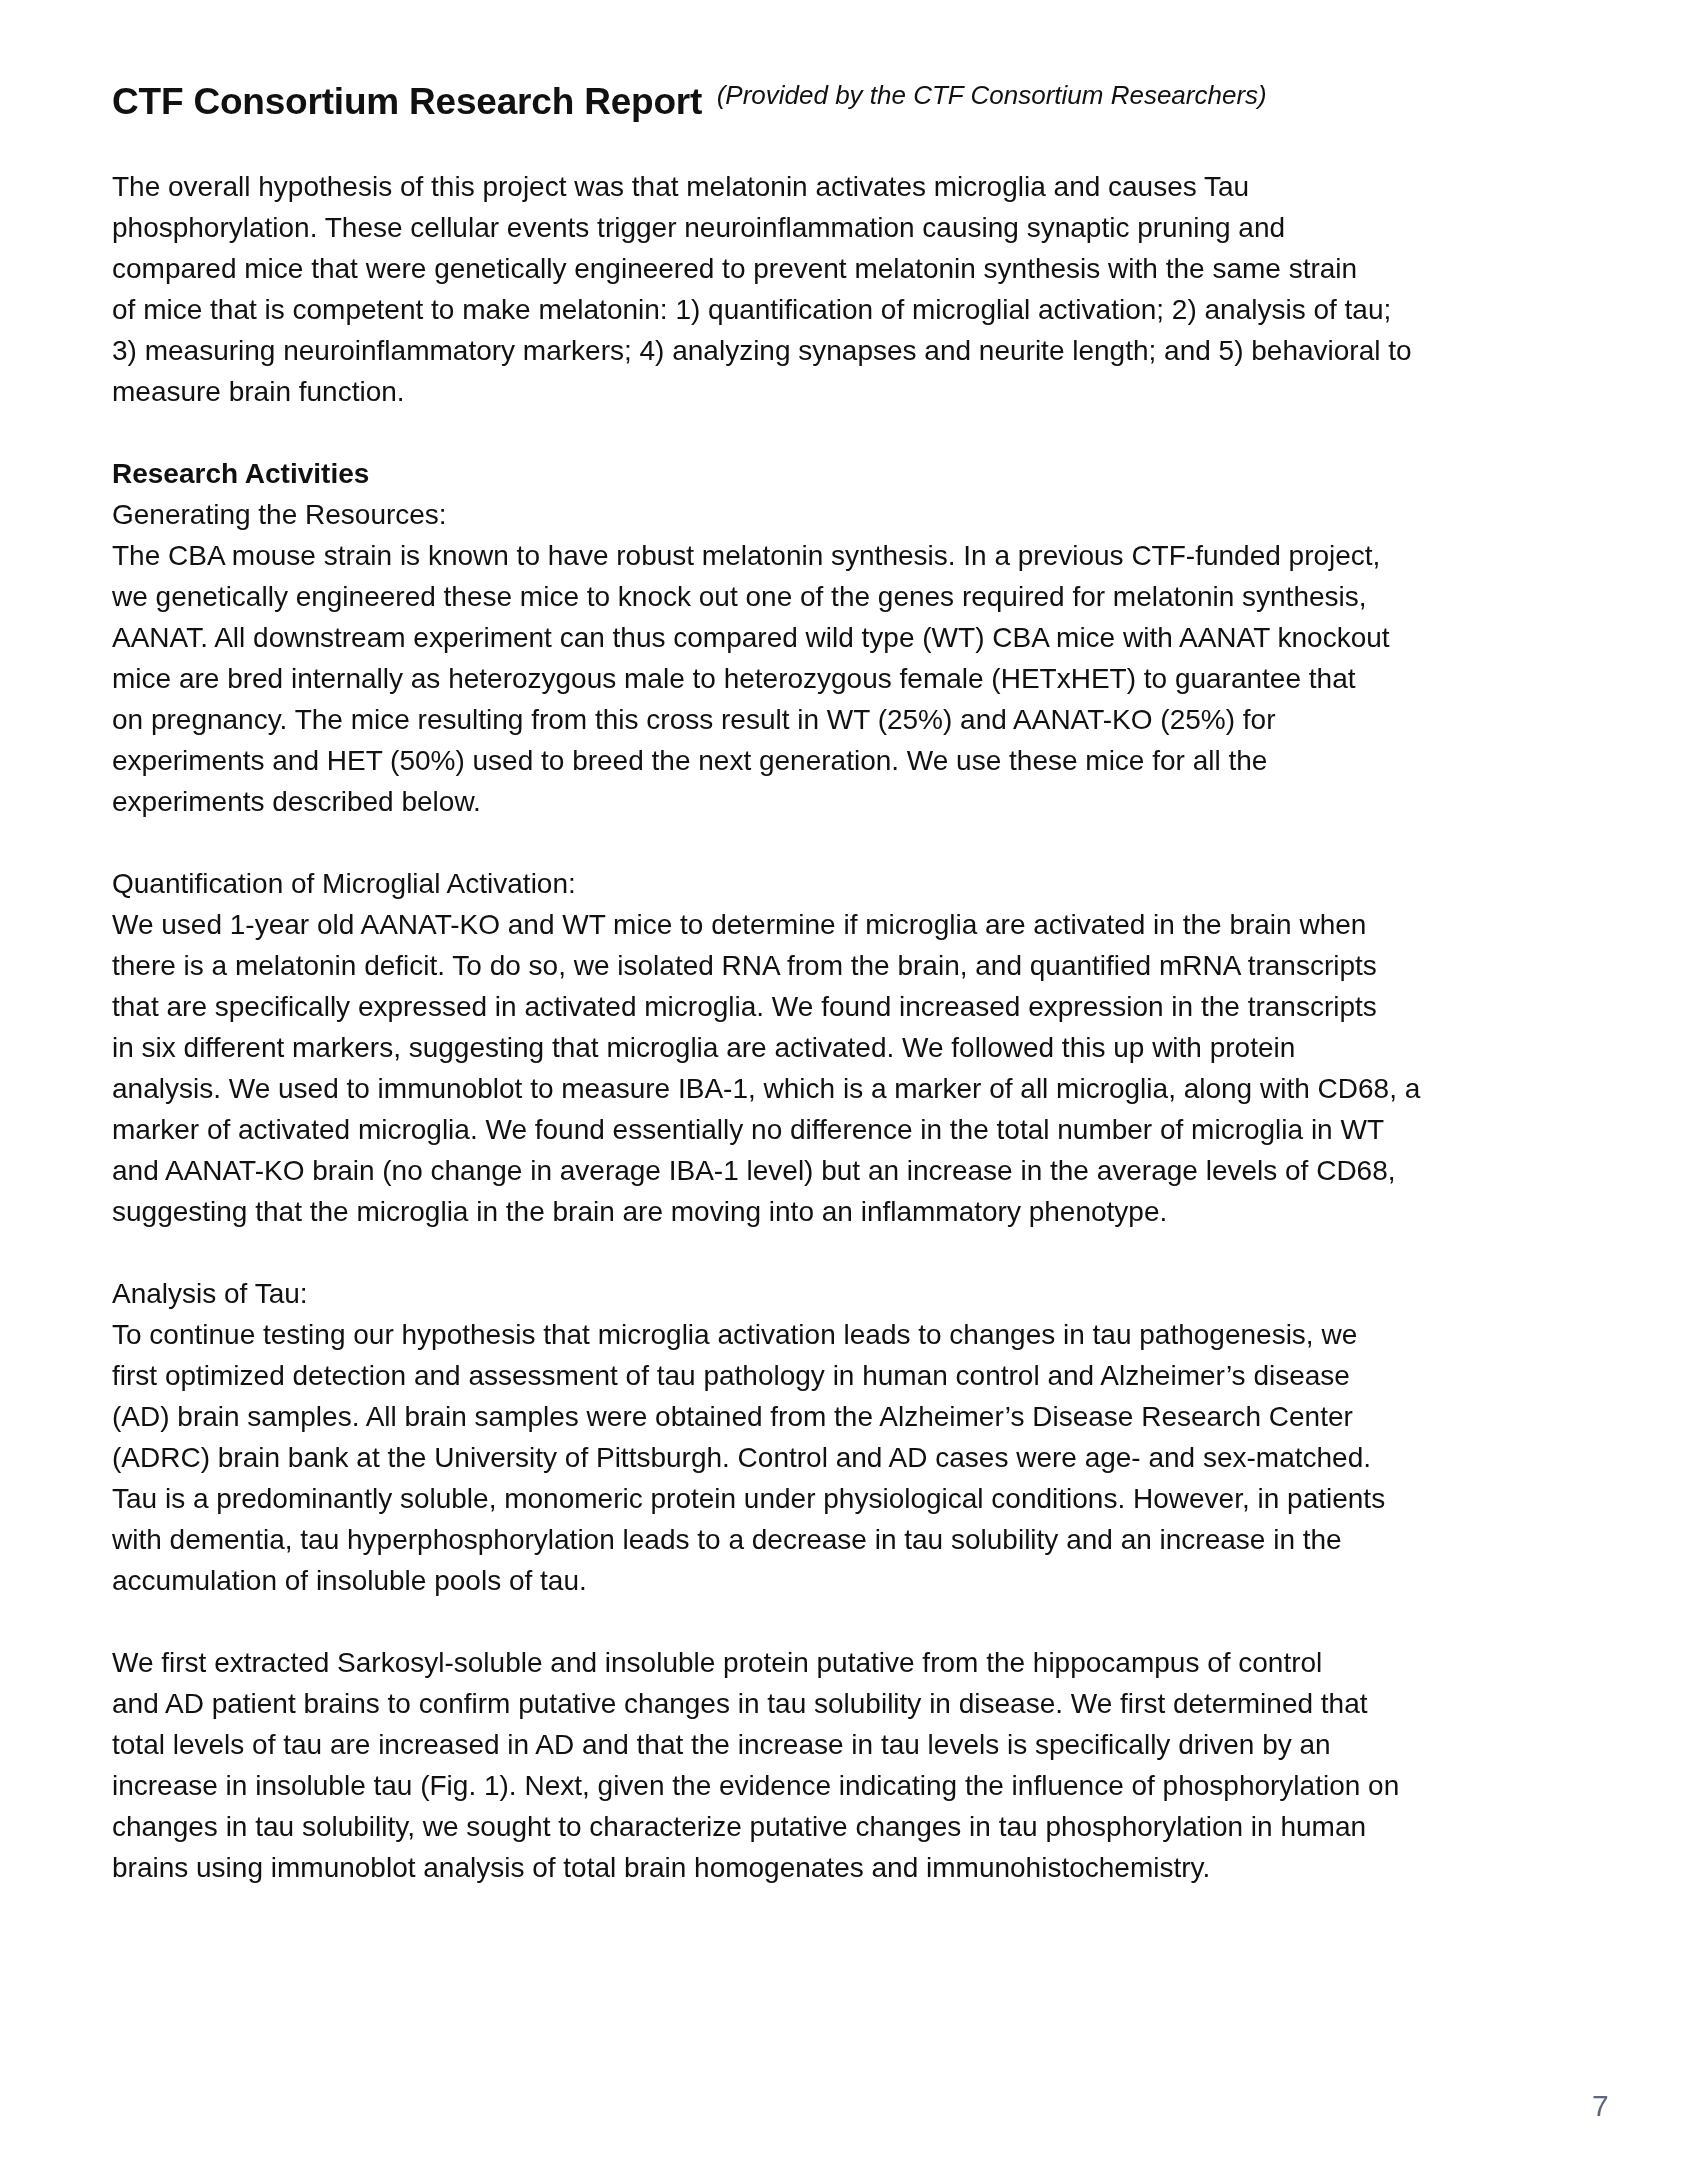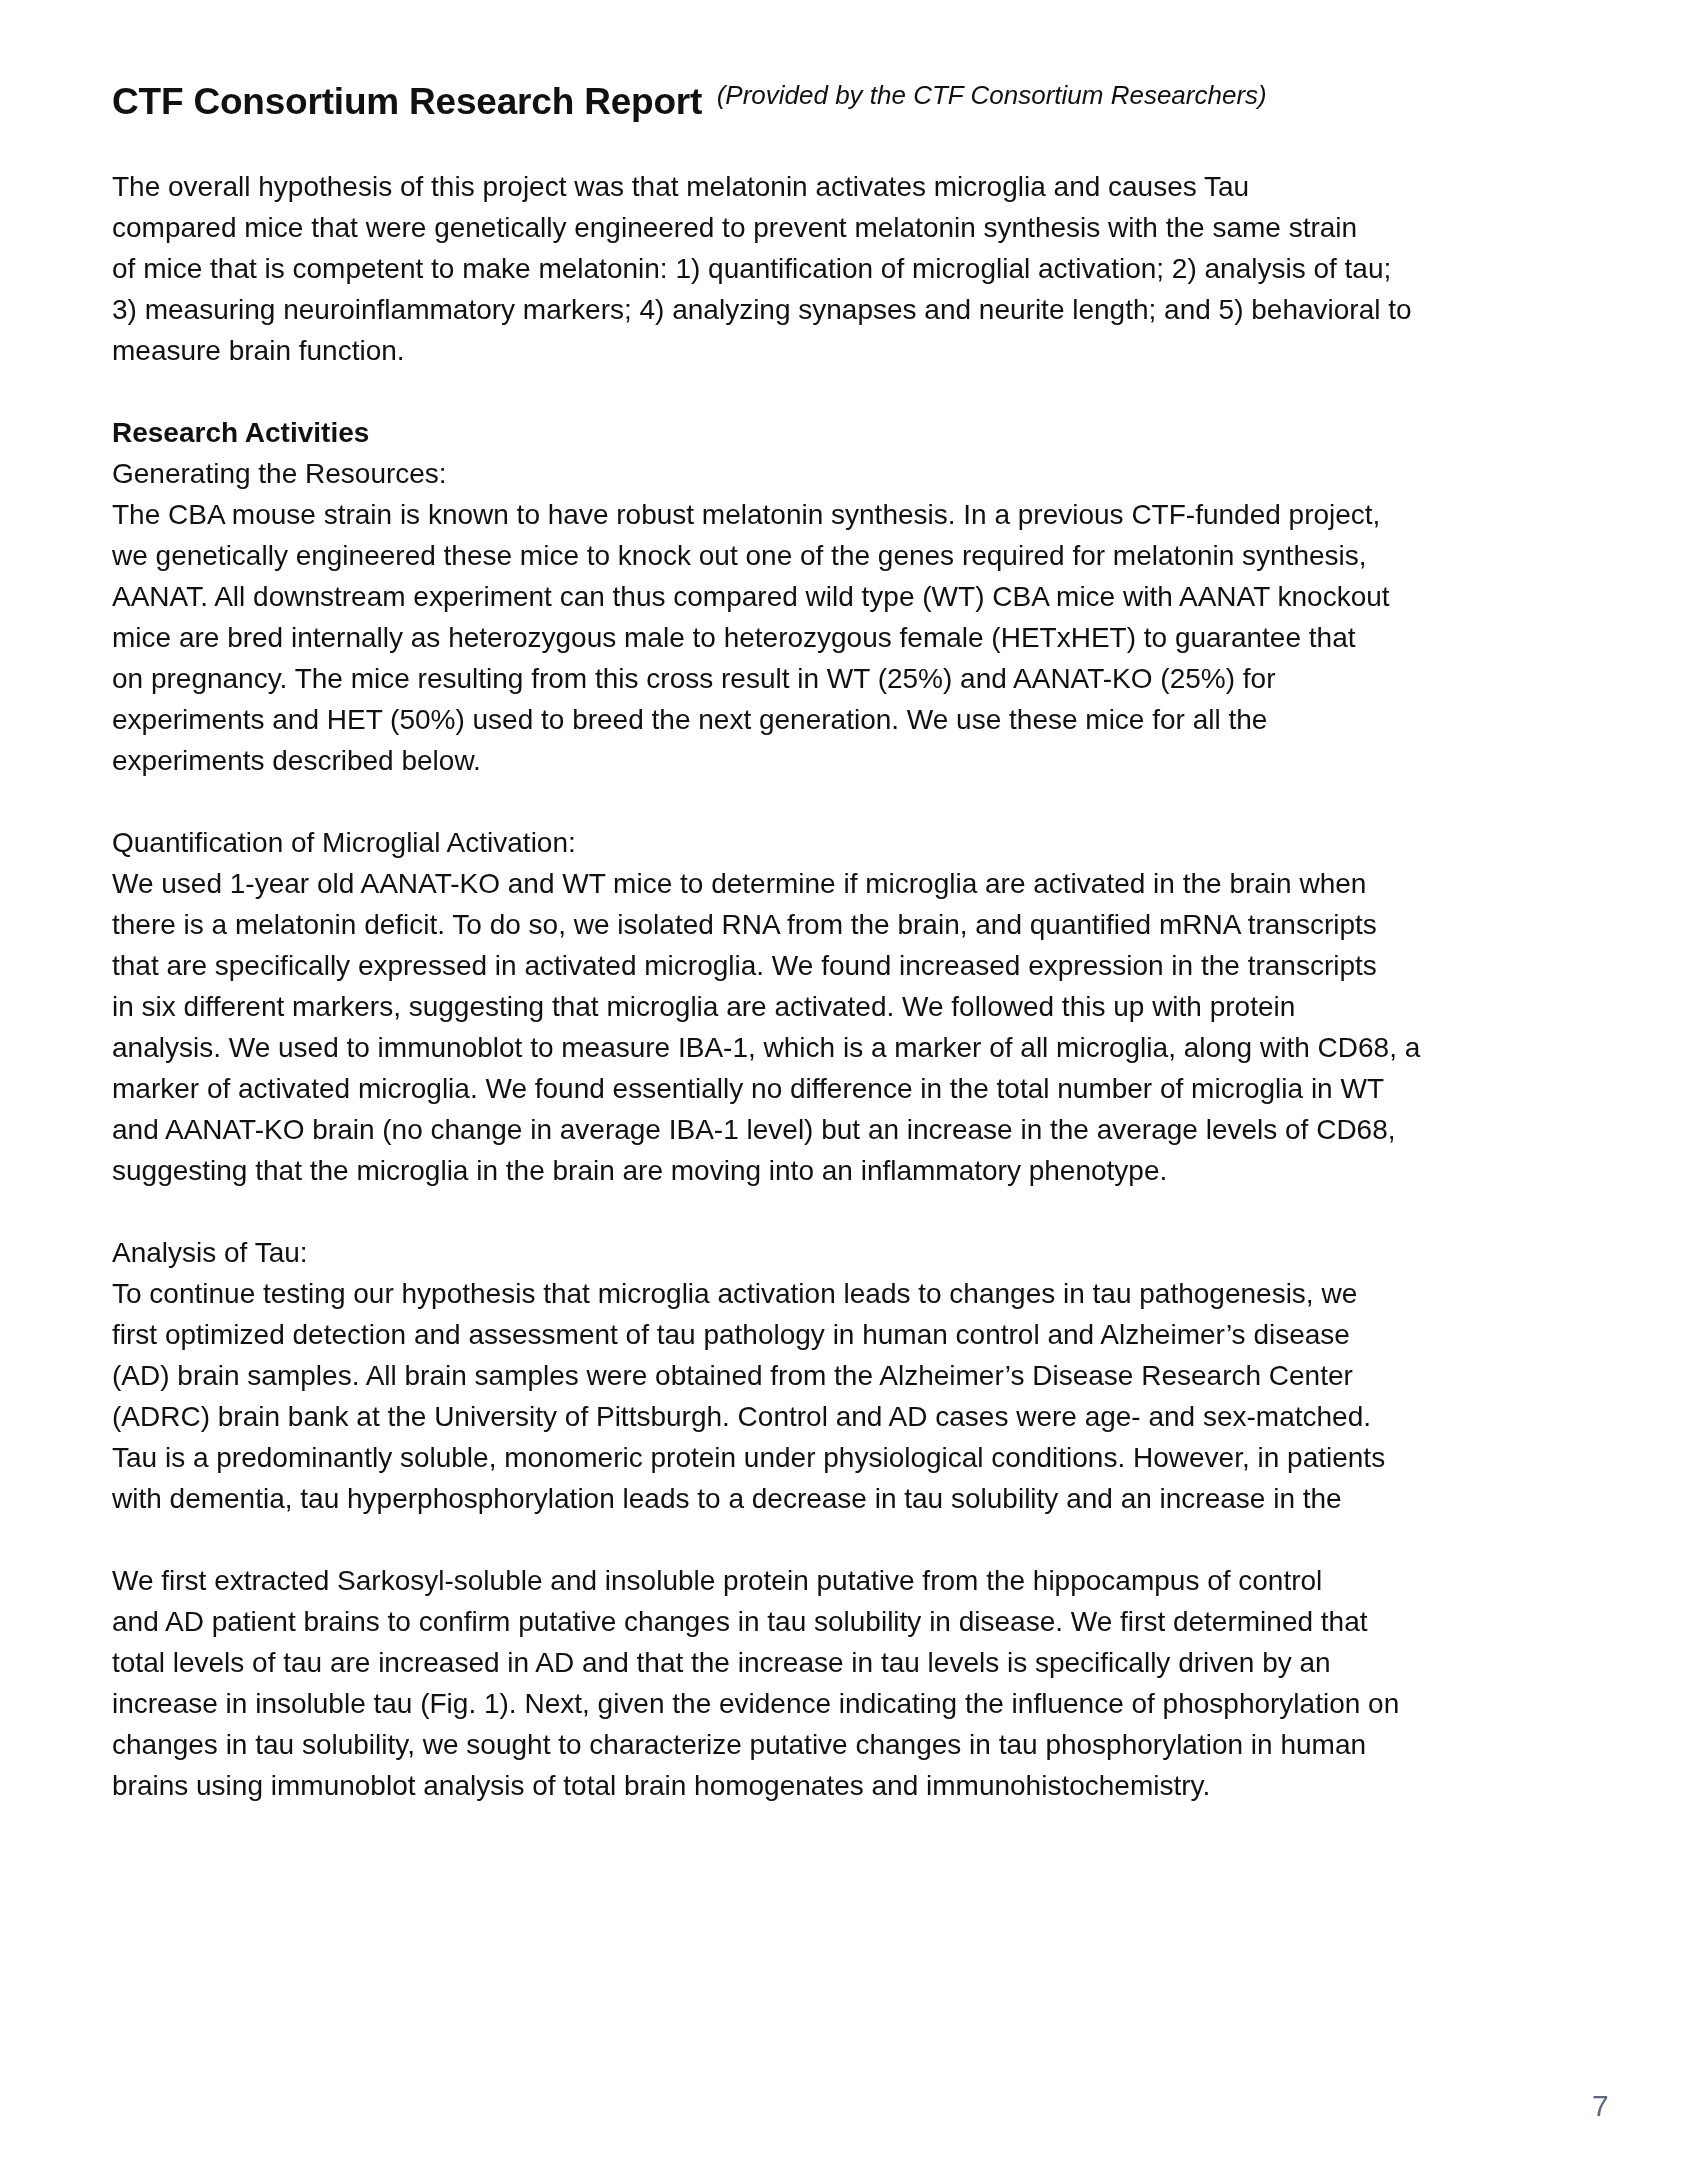--- a/index.html
+++ b/index.html
@@ -85,20 +85,21 @@
 
   <div class="title-row">
     <span class="title">CTF Consortium Research Report</span>
     <span class="subtitle">(Provided by the CTF Consortium Researchers)</span>
   </div>
 
   <div class="body">
 
     <div>
       <div class="line">The overall hypothesis of this project was that melatonin activates microglia and causes Tau</div>
+      <div class="line">phosphorylation. These cellular events trigger neuroinflammation causing synaptic pruning and</div>
       <div class="line">compared mice that were genetically engineered to prevent melatonin synthesis with the same strain</div>
       <div class="line">of mice that is competent to make melatonin: 1) quantification of microglial activation; 2) analysis of tau;</div>
       <div class="line">3) measuring neuroinflammatory markers; 4) analyzing synapses and neurite length; and 5) behavioral to</div>
       <div class="line">measure brain function.</div>
     </div>
     <div class="line blank"></div>
 
     <div class="line heading">Research Activities</div>
 
     <div class="line subheading">
@@ -133,20 +134,21 @@
     <div class="line subheading">
       <span>Analysis of Tau:</span>
     </div>
     <div>
       <div class="line">To continue testing our hypothesis that microglia activation leads to changes in tau pathogenesis, we</div>
       <div class="line">first optimized detection and assessment of tau pathology in human control and Alzheimer’s disease</div>
       <div class="line">(AD) brain samples. All brain samples were obtained from the Alzheimer’s Disease Research Center</div>
       <div class="line">(ADRC) brain bank at the University of Pittsburgh. Control and AD cases were age- and sex-matched.</div>
       <div class="line">Tau is a predominantly soluble, monomeric protein under physiological conditions. However, in patients</div>
       <div class="line">with dementia, tau hyperphosphorylation leads to a decrease in tau solubility and an increase in the</div>
+      <div class="line">accumulation of insoluble pools of tau.</div>
     </div>
     <div class="line blank"></div>
 
     <div>
       <div class="line">We first extracted Sarkosyl-soluble and insoluble protein putative from the hippocampus of control</div>
       <div class="line">and AD patient brains to confirm putative changes in tau solubility in disease. We first determined that</div>
       <div class="line">total levels of tau are increased in AD and that the increase in tau levels is specifically driven by an</div>
       <div class="line">increase in insoluble tau (Fig. 1). Next, given the evidence indicating the influence of phosphorylation on</div>
       <div class="line">changes in tau solubility, we sought to characterize putative changes in tau phosphorylation in human</div>
       <div class="line">brains using immunoblot analysis of total brain homogenates and immunohistochemistry.</div>

